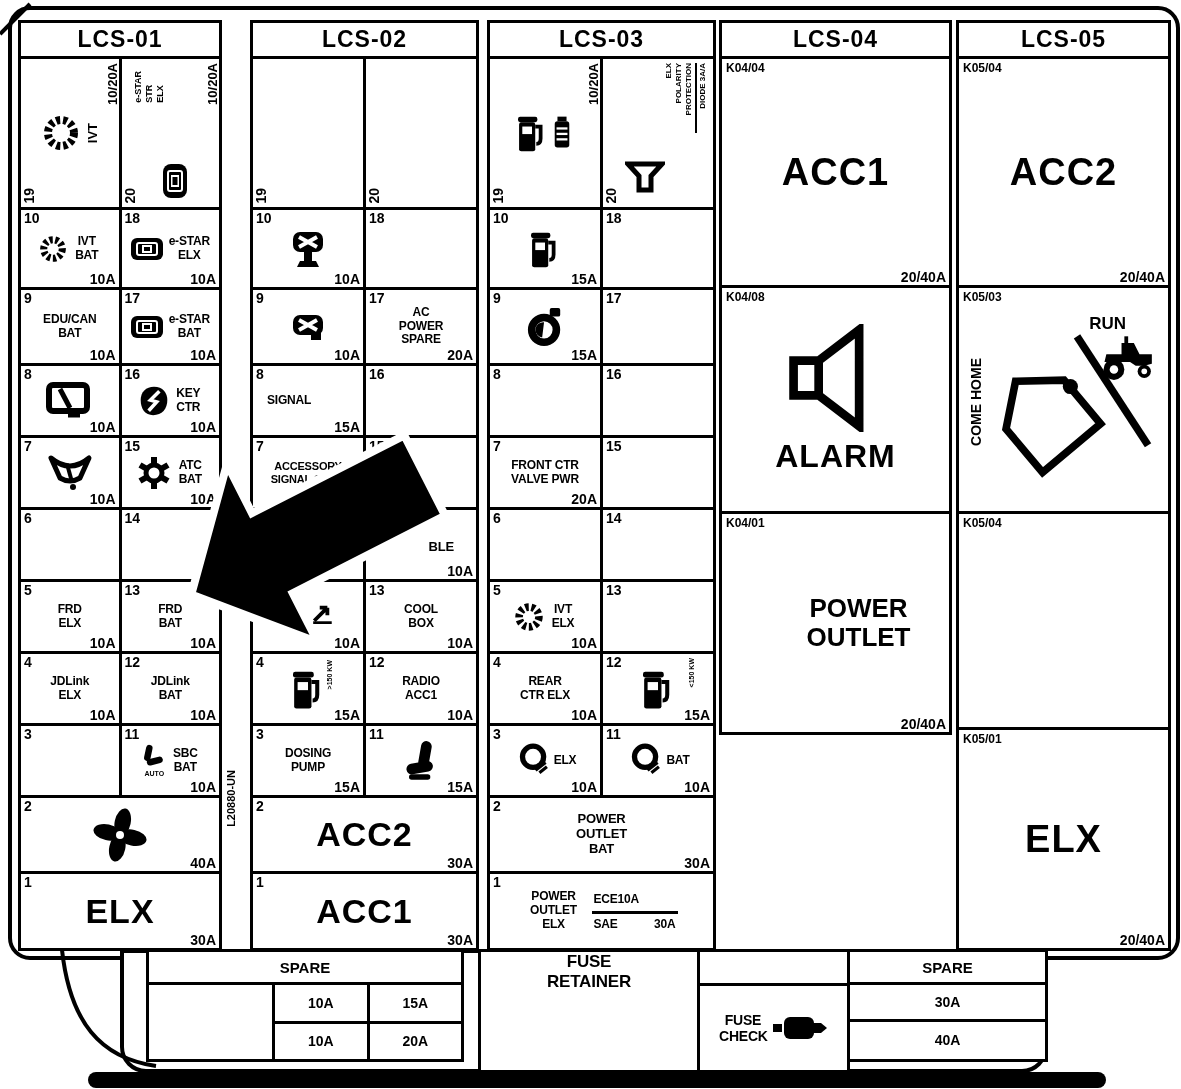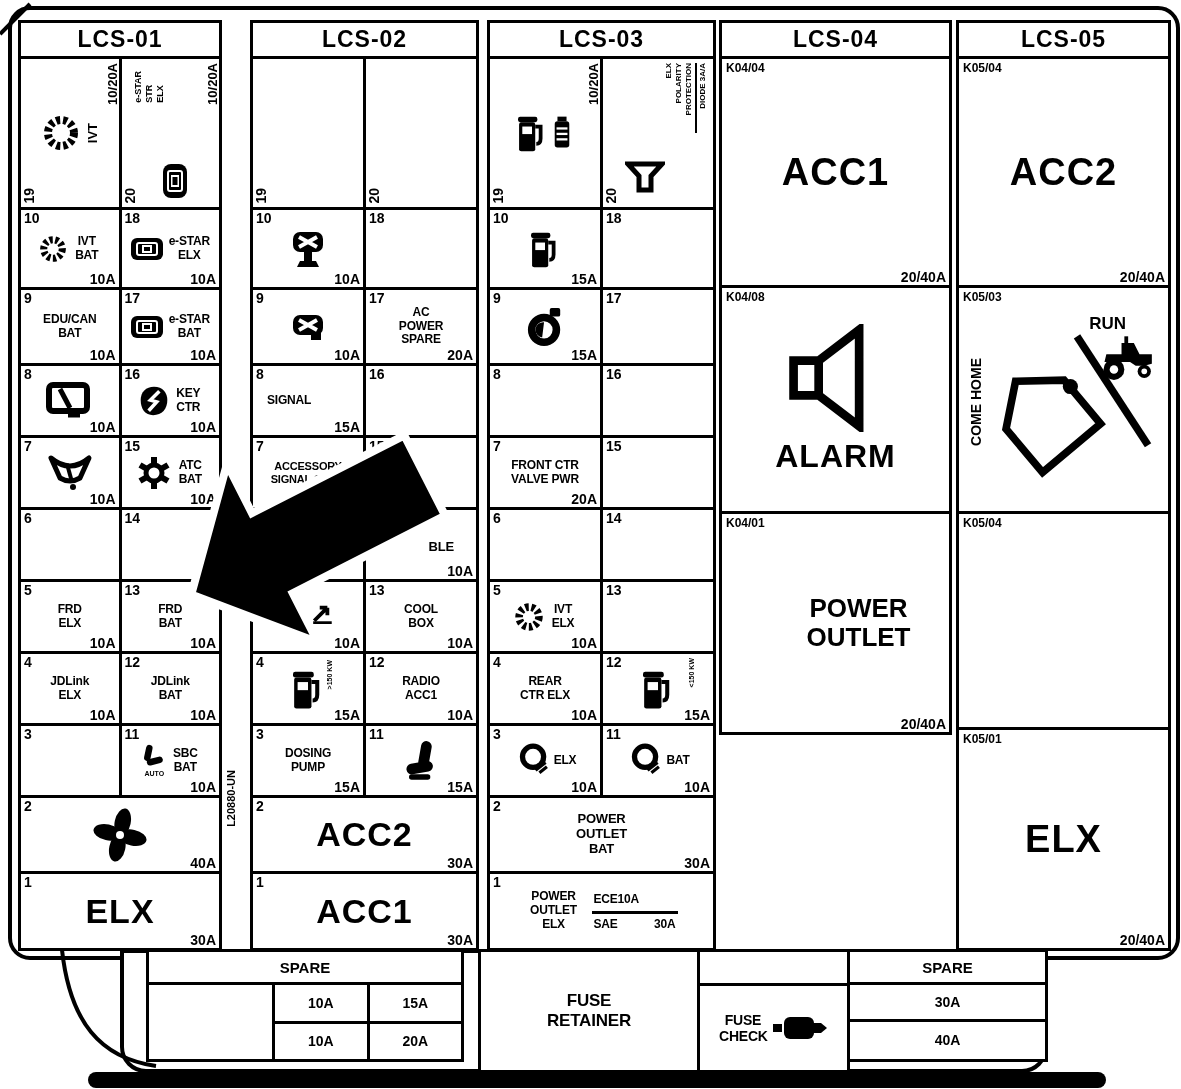--- a/index.html
+++ b/index.html
@@ -710,21 +710,21 @@
         <div class="bcell" style="flex:1;">15A</div>
       </div>
       <div style="flex:1;display:flex;border-top:3px solid #000;">
         <div class="bcell" style="flex:1;border-right:3px solid #000;">10A</div>
         <div class="bcell" style="flex:1;">20A</div>
       </div>
     </div>
   </div>
 </div>
 
-<div class="bbox" style="left:478px;top:949px;width:222px;height:124px;display:flex;align-items:center;justify-content:center;">
+<div class="bbox" style="left:478px;top:949px;width:222px;height:124px;display:flex;align-items:flex-start;justify-content:center;">
   <span class="lbl" style="font-size:17px;width:110px;">FUSE RETAINER</span>
 </div>
 
 <div class="bbox" style="left:697px;top:949px;width:153px;height:124px;">
   <div style="height:34px;border-bottom:3px solid #000;box-sizing:border-box;"></div>
   <div style="height:84px;display:flex;align-items:center;justify-content:center;gap:5px;">
     <span class="lbl" style="font-size:14px;width:48px;">FUSE CHECK</span>
     <svg width="56" height="26" viewBox="0 0 54 26">
         <g fill="#000">
           <rect x="0" y="9" width="9" height="8"></rect>

